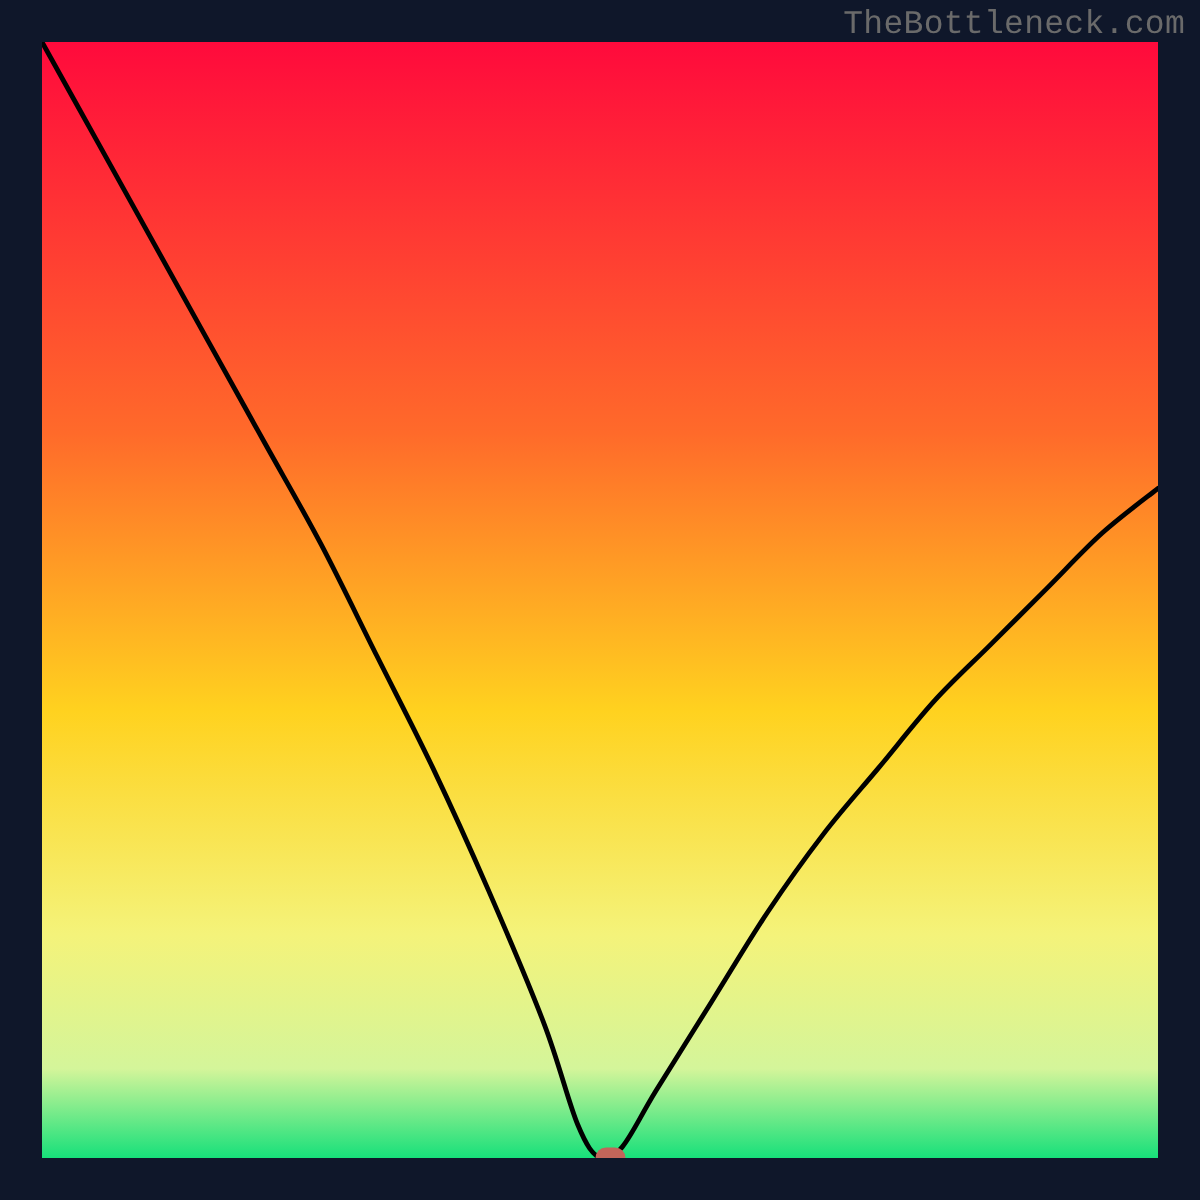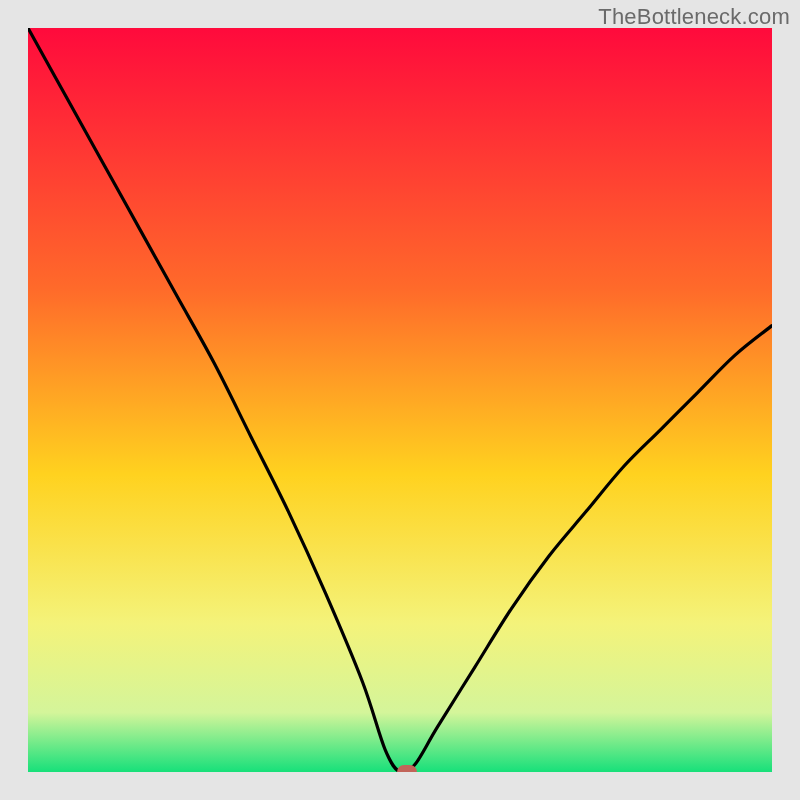--- a/index.html
+++ b/index.html
@@ -8,21 +8,22 @@
     width: 800px;
     height: 800px;
     background: #000;
     overflow: hidden;
     font-family: Arial, Helvetica, sans-serif;
   }
   .frame {
     position: relative;
     width: 800px;
     height: 800px;
-    background: #e5e5e5;
+    background: #0f172a;
+    font-family: Liberation Mono, monospace;
   }
   .watermark {
     position: absolute;
     top: 4px;
     right: 10px;
     color: #6a6a6a;
     font-size: 22px;
     font-weight: 500;
     letter-spacing: 0.2px;
     z-index: 10;

